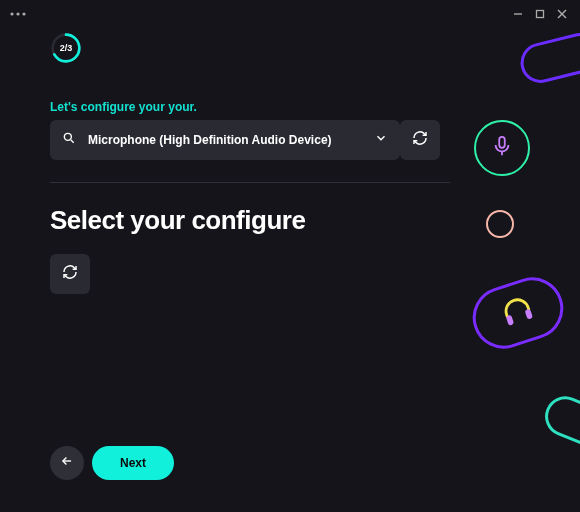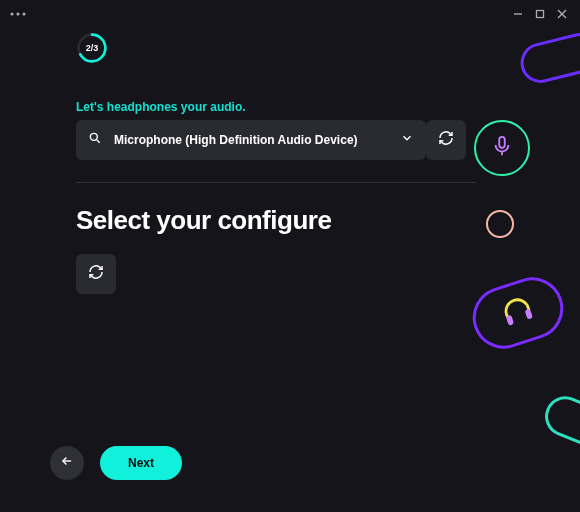--- a/index.html
+++ b/index.html
@@ -16,21 +16,21 @@
     height: 28px;
     display: flex;
     justify-content: space-between;
     align-items: center;
     padding: 0 10px;
   }
   .titlebar-left { display:flex; gap:3px; align-items:center; color:#aaa; font-size:14px; letter-spacing:1px;}
   .titlebar-right { display:flex; gap:6px; align-items:center; color:#aaa;}
   .win-btn { width:16px; height:16px; display:flex; align-items:center; justify-content:center; cursor:pointer;}
   .content {
-    padding: 4px 50px 0 76px;
+    padding: 4px 50px 0 50px;
     position: relative;
     z-index: 2;
   }
   .progress-ring {
     width: 32px; height: 32px; position:relative;
     margin-bottom: 36px;
   }
   .progress-ring svg { position:absolute; inset:0;}
   .progress-text {
     position:absolute; inset:0; display:flex; align-items:center; justify-content:center;
@@ -55,21 +55,21 @@
   .refresh-btn {
     width:40px; height:40px; background:#2a2a33; border-radius:6px;
     display:flex; align-items:center; justify-content:center; cursor:pointer;
   }
   .divider {
     border:none; border-top:1px solid #2f2f38; margin:18px 0 22px 0;
     width: 400px;
   }
   .footer {
     position:absolute; left:50px; bottom:32px;
-    display:flex; gap:16px; align-items:center;
+    display:flex; gap:8px; align-items:center;
   }
   .back-btn {
     width:34px; height:34px; border-radius:50%;
     background:#2f2f38; display:flex; align-items:center; justify-content:center;
     cursor:pointer;
   }
   .next-btn {
     height:34px; padding:0 28px; border-radius:17px;
     background:#11f0db; color:#0a0a0a; font-size:12px; font-weight:700;
     display:flex; align-items:center; justify-content:center; cursor:pointer;
@@ -125,21 +125,21 @@
 
 <div class="content">
   <div class="progress-ring">
     <svg viewBox="0 0 36 36">
       <circle cx="18" cy="18" r="15" fill="none" stroke="#2a2a33" stroke-width="3"></circle>
       <circle cx="18" cy="18" r="15" fill="none" stroke="#11f0db" stroke-width="3" stroke-dasharray="94.2" stroke-dashoffset="31.4" transform="rotate(-90 18 18)" stroke-linecap="round"></circle>
     </svg>
     <div class="progress-text">2/3</div>
   </div>
 
-  <div class="subtitle">Let's headphones your audio.</div>
+  <div class="subtitle">Let's configure your your.</div>
 
   <div class="row">
     <div class="select">
       <span>
         <svg width="14" height="14" viewBox="0 0 24 24" fill="none" stroke="#fff" stroke-width="2.4">
             <circle cx="10" cy="10" r="6"></circle>
             <line x1="20" y1="20" x2="15" y2="15"></line>
           </svg>
       </span>
       <span class="select-label">Microphone (High Definition Audio Device)</span>

